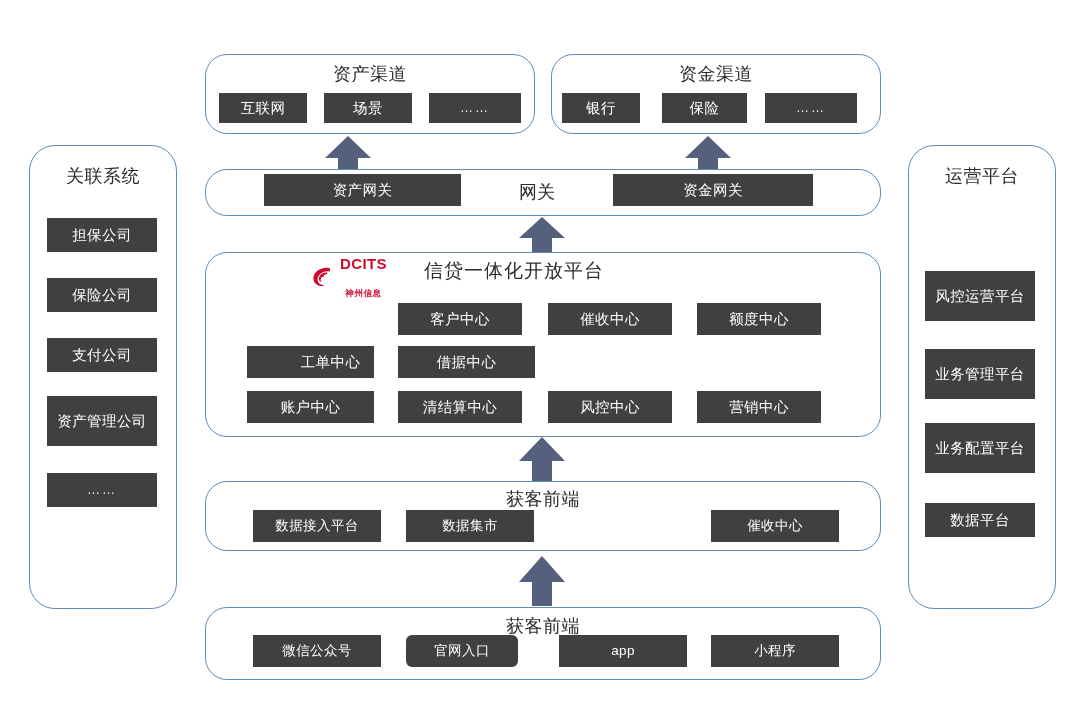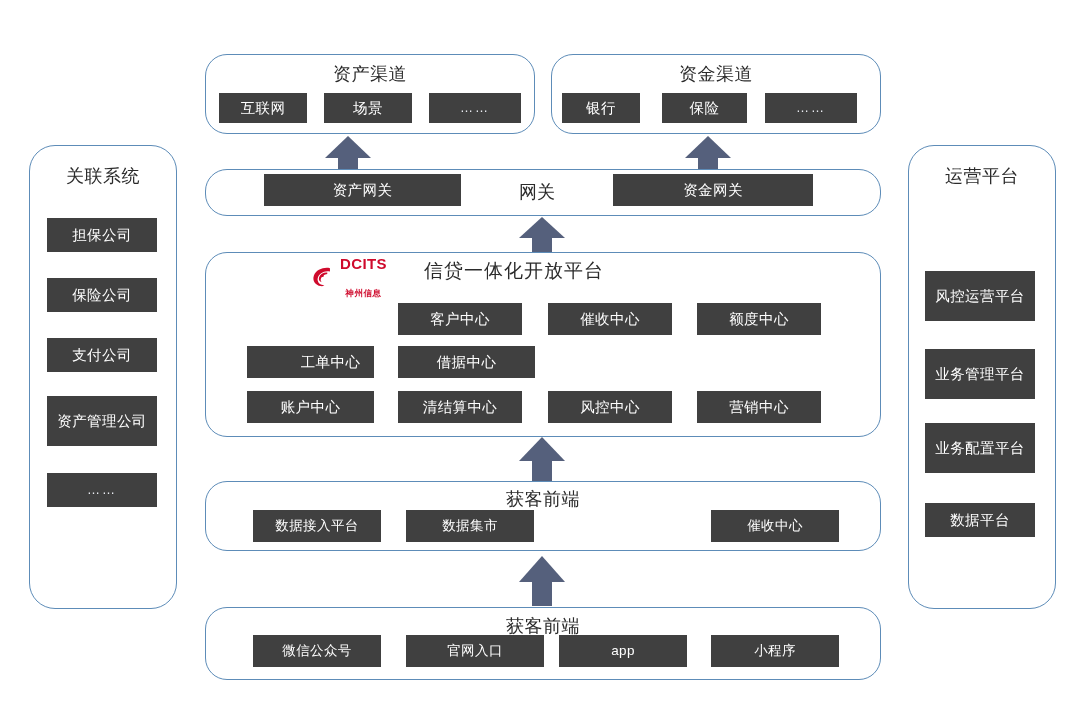--- a/index.html
+++ b/index.html
@@ -290,21 +290,21 @@
     <div class="head" style="border-left-width:23px; border-right-width:23px; border-bottom-width:26px;"></div>
     <div class="shaft" style="width:20px; height:24px;"></div>
   </div>
 
   <div class="panel" style="left:205px; top:607px; width:676px; height:73px;">
     <div class="panel-title" style="top:6px;">获客前端</div>
   </div>
   <div class="chip small" style="left:253px; top:635px; width:128px; height:32px;">
     <span>微信公众号</span>
   </div>
-  <div class="chip small" style="left:406px; top:635px; width:138px; height:32px;">
+  <div class="chip small" style="left:406px; top:635px; width:112px; height:32px;border-radius:6px;">
     <span>官网入口</span>
   </div>
   <div class="chip small" style="left:559px; top:635px; width:128px; height:32px;">
     <span>app</span>
   </div>
   <div class="chip small" style="left:711px; top:635px; width:128px; height:32px;">
     <span>小程序</span>
   </div>
 
 </div>

